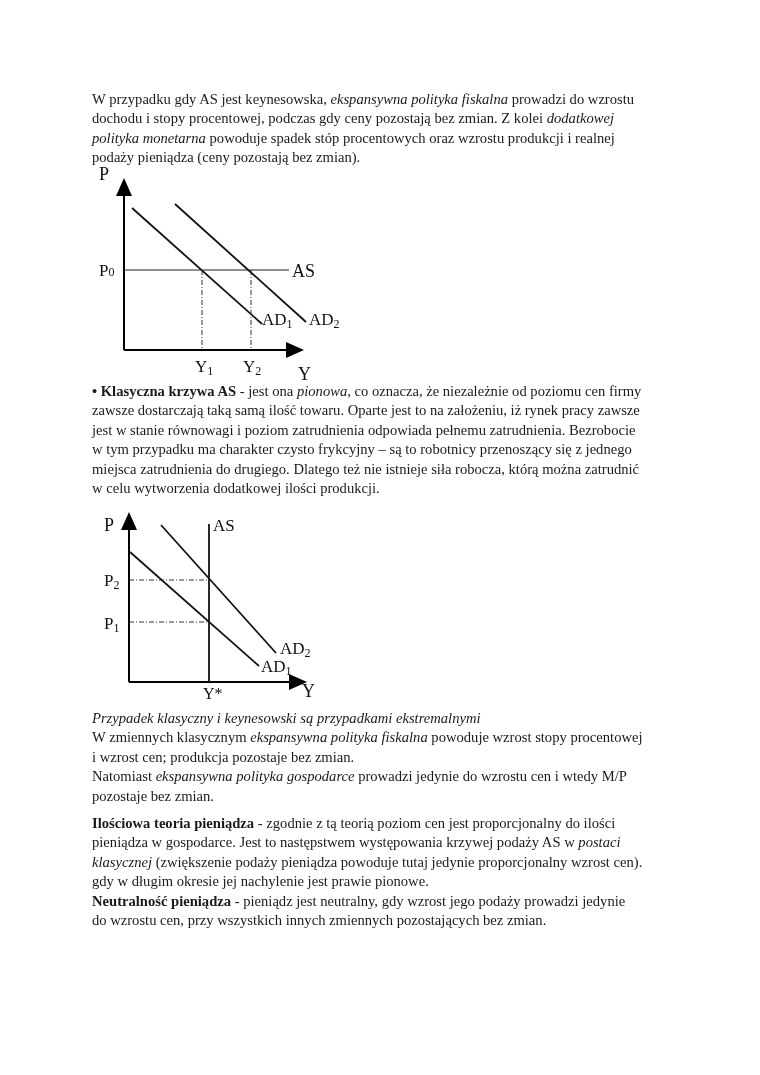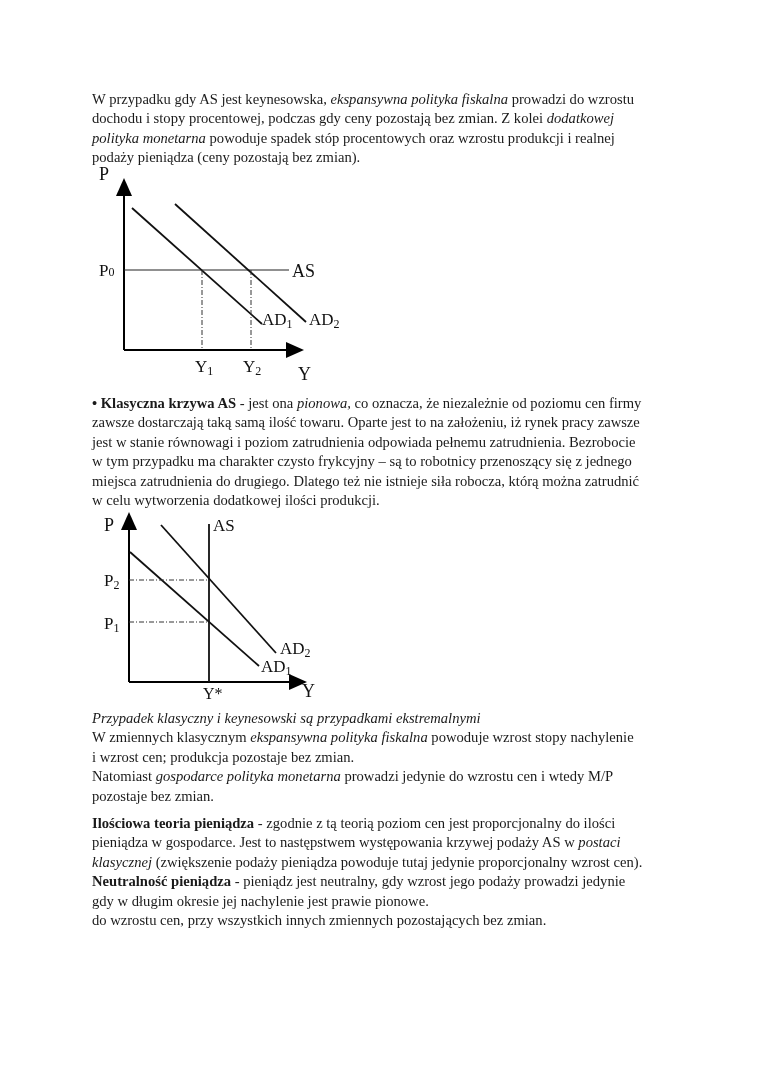--- a/index.html
+++ b/index.html
@@ -48,21 +48,21 @@
       <text x="298" y="380" font-size="18">Y</text>
       <text x="99" y="276" font-size="17"><tspan>P</tspan><tspan font-size="12" dy="0">0</tspan></text>
       <text x="292" y="277" font-size="18">AS</text>
       <text x="262" y="325" font-size="17"><tspan>AD</tspan><tspan font-size="12" dy="3">1</tspan></text>
       <text x="309" y="325" font-size="17"><tspan>AD</tspan><tspan font-size="12" dy="3">2</tspan></text>
       <text x="195" y="372" font-size="17"><tspan>Y</tspan><tspan font-size="12" dy="3">1</tspan></text>
       <text x="243" y="372" font-size="17"><tspan>Y</tspan><tspan font-size="12" dy="3">2</tspan></text>
     </svg>
   </div>
 
-  <div class="para" style="top:394px;">
+  <div class="para" style="top:382px;">
       <span class="line"><b>• Klasyczna krzywa AS</b><span> - jest ona </span><i>pionowa,</i><span> co oznacza, że niezależnie od poziomu cen firmy</span></span>
       <span class="line"><span>zawsze dostarczają taką samą ilość towaru. Oparte jest to na założeniu, iż rynek pracy zawsze</span></span>
       <span class="line"><span>jest w stanie równowagi i poziom zatrudnienia odpowiada pełnemu zatrudnienia. Bezrobocie</span></span>
       <span class="line"><span>w tym przypadku ma charakter czysto frykcyjny – są to robotnicy przenoszący się z jednego</span></span>
       <span class="line"><span>miejsca zatrudnienia do drugiego. Dlatego też nie istnieje siła robocza, którą można zatrudnić</span></span>
       <span class="line"><span>w celu wytworzenia dodatkowej ilości produkcji.</span></span>
     </div>
 
   <div class="fig" style="left:0;top:500px;width:760px;height:215px;">
     <svg width="760" height="215" viewBox="0 500 760 215">
@@ -88,28 +88,28 @@
       <text x="104" y="586" font-size="17"><tspan>P</tspan><tspan font-size="12" dy="3">2</tspan></text>
       <text x="104" y="629" font-size="17"><tspan>P</tspan><tspan font-size="12" dy="3">1</tspan></text>
       <text x="280" y="654" font-size="17"><tspan>AD</tspan><tspan font-size="12" dy="3">2</tspan></text>
       <text x="261" y="672" font-size="17"><tspan>AD</tspan><tspan font-size="12" dy="3">1</tspan></text>
       <text x="203" y="699" font-size="16">Y*</text>
     </svg>
   </div>
 
   <div class="para" style="top:709px;">
       <span class="line"><i>Przypadek klasyczny i keynesowski są przypadkami ekstremalnymi</i></span>
-      <span class="line"><span>W zmiennych klasycznym </span><i>ekspansywna polityka fiskalna</i><span> powoduje wzrost stopy nachylenie</span></span>
+      <span class="line"><span>W zmiennych klasycznym </span><i>ekspansywna polityka fiskalna</i><span> powoduje wzrost stopy procentowej</span></span>
       <span class="line"><span>i wzrost cen; produkcja pozostaje bez zmian.</span></span>
-      <span class="line"><span>Natomiast </span><i>gospodarce polityka monetarna</i><span> prowadzi jedynie do wzrostu cen i wtedy M/P</span></span>
+      <span class="line"><span>Natomiast </span><i>ekspansywna polityka gospodarce</i><span> prowadzi jedynie do wzrostu cen i wtedy M/P</span></span>
       <span class="line"><span>pozostaje bez zmian.</span></span>
     </div>
 
   <div class="para" style="top:814px;">
       <span class="line"><b>Ilościowa teoria pieniądza</b><span> - zgodnie z tą teorią poziom cen jest proporcjonalny do ilości</span></span>
       <span class="line"><span>pieniądza w gospodarce. Jest to następstwem występowania krzywej podaży AS w </span><i>postaci</i></span>
       <span class="line"><i>klasycznej</i><span> (zwiększenie podaży pieniądza powoduje tutaj jedynie proporcjonalny wzrost cen).</span></span>
+      <span class="line"><span>gdy w długim okresie jej nachylenie jest prawie pionowe.</span></span>
       <span class="line"><b>Neutralność pieniądza</b><span> - pieniądz jest neutralny, gdy wzrost jego podaży prowadzi jedynie</span></span>
-      <span class="line"><span>gdy w długim okresie jej nachylenie jest prawie pionowe.</span></span>
       <span class="line"><span>do wzrostu cen, przy wszystkich innych zmiennych pozostających bez zmian.</span></span>
     </div>
 
 </div>
 
 </body></html>

